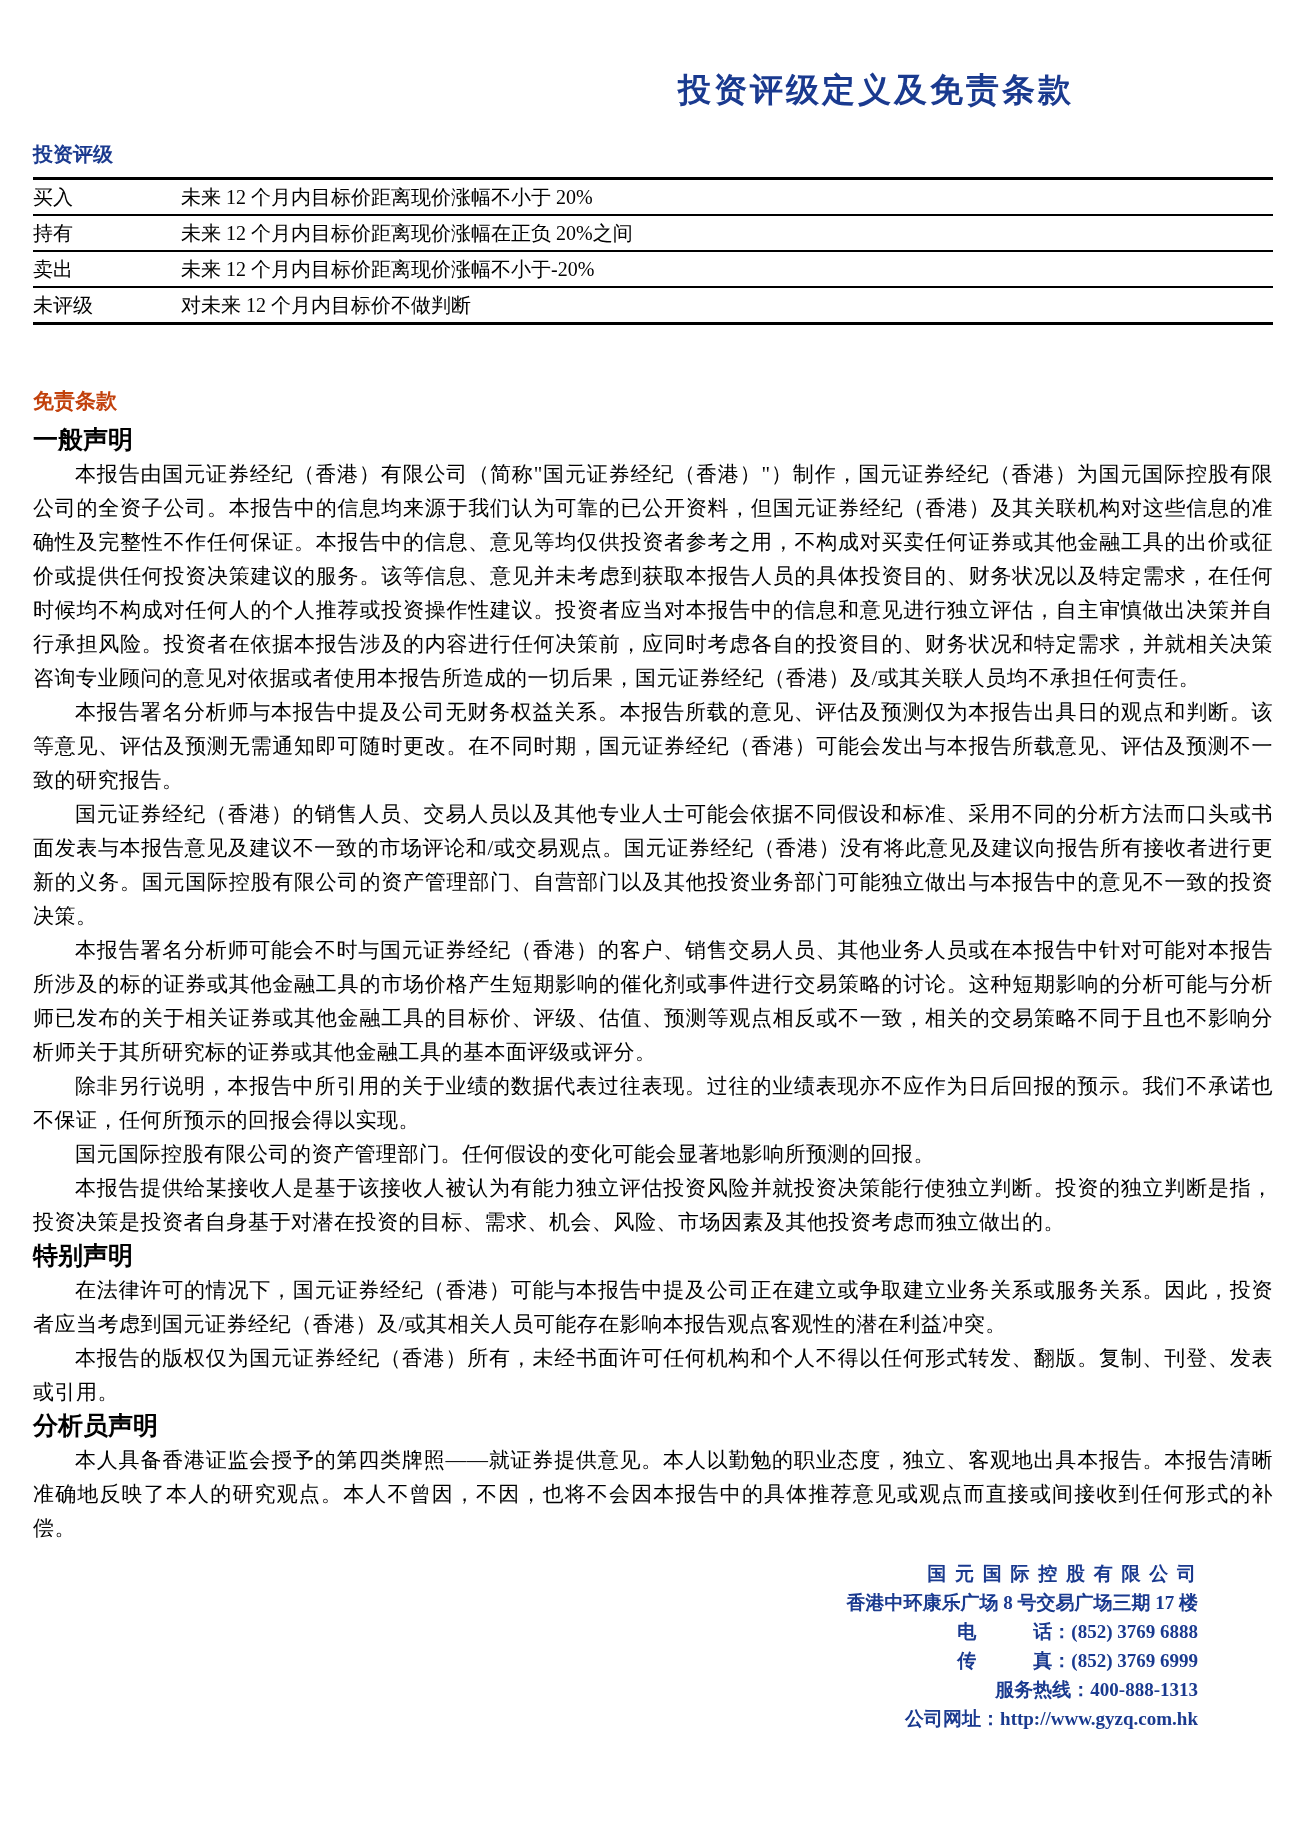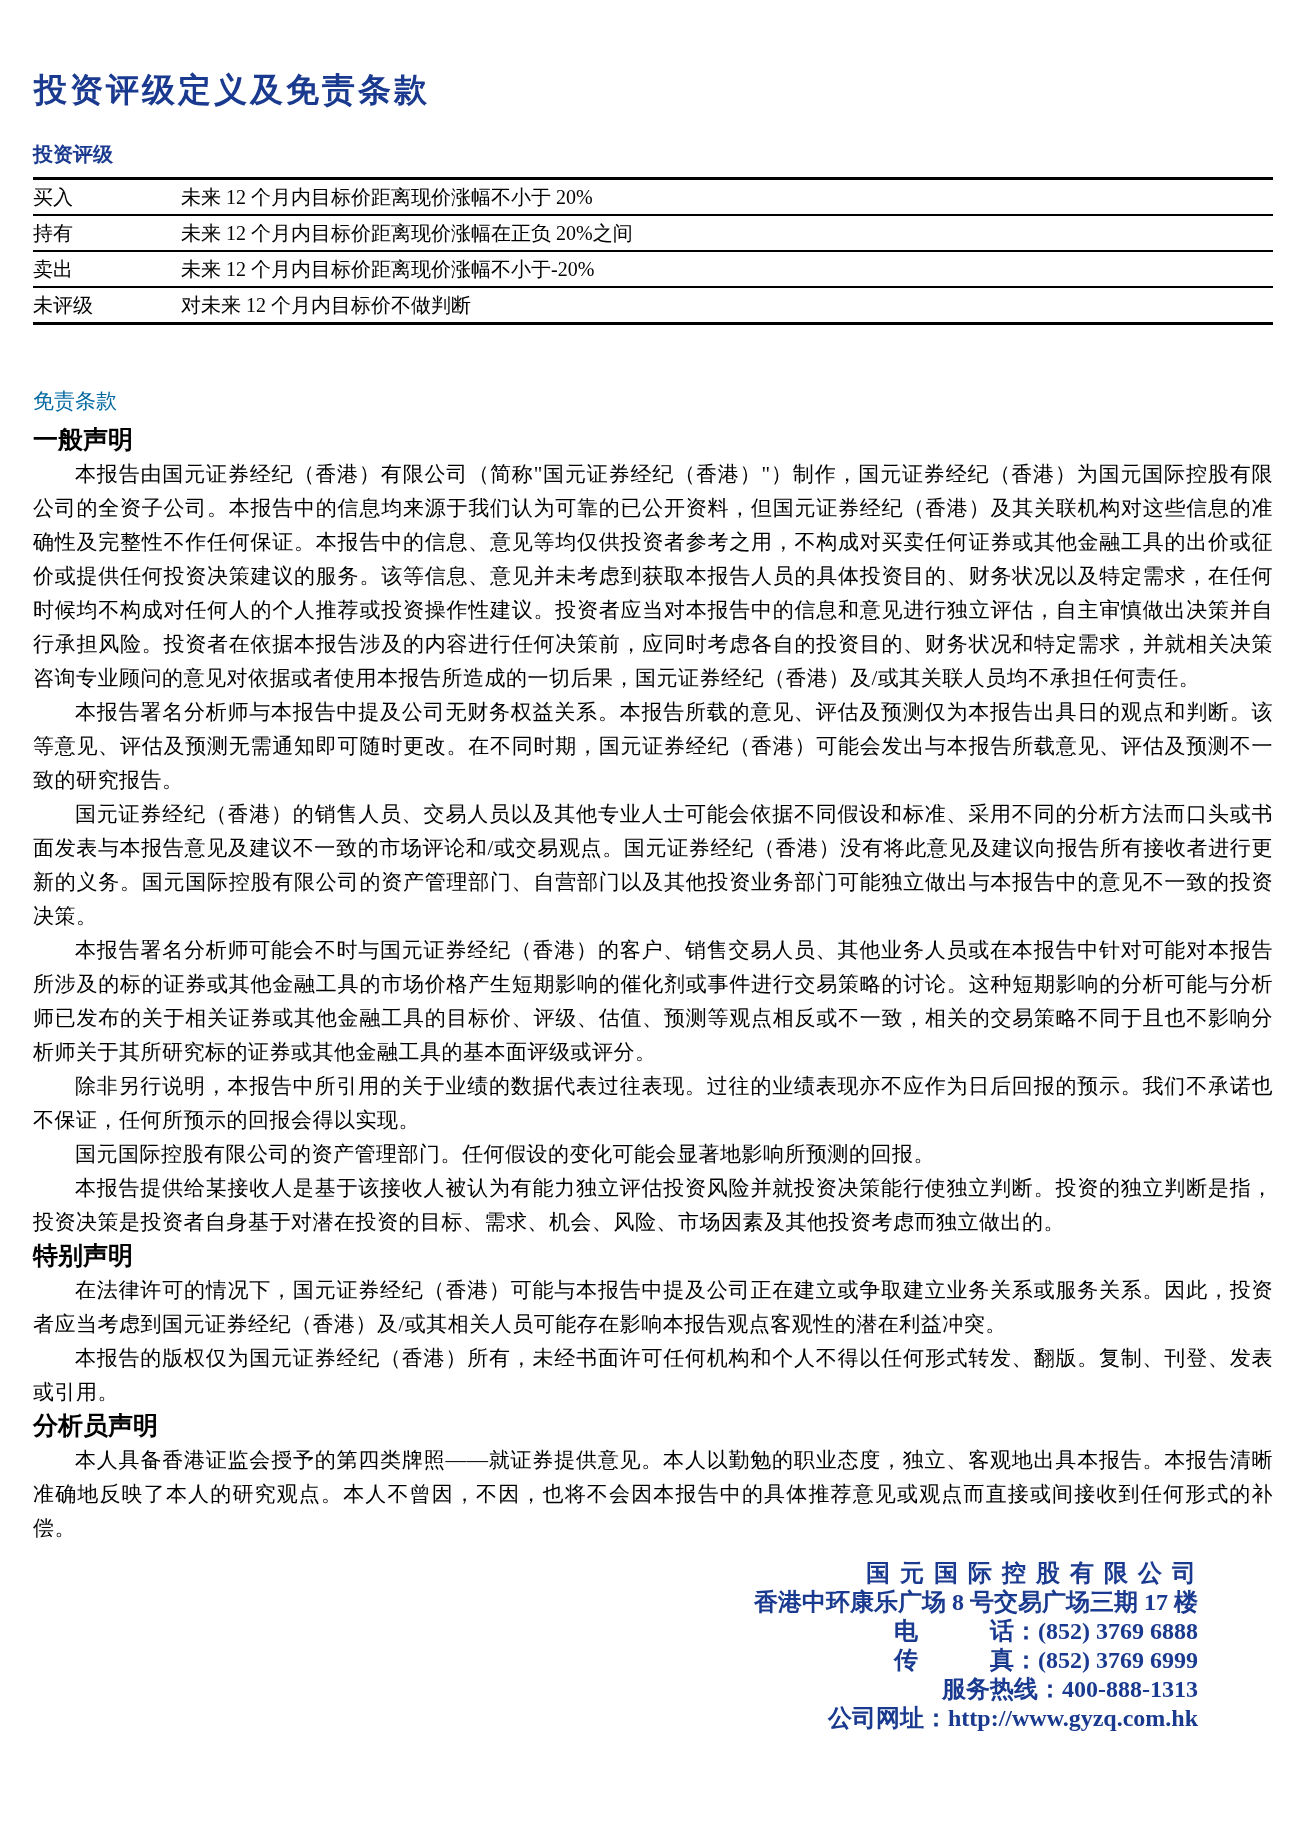--- a/index.html
+++ b/index.html
@@ -15,21 +15,21 @@
     color: #000000;
   }
   .doc {
     width: 1306px;
     height: 1847px;
     background: #ffffff;
   }
   .title {
     margin: 70px 0 0 34px;
     width: 1040px;
-    text-align: left;
+    text-align: right;
     font-size: 33px;
     line-height: 40px;
     font-weight: bold;
     color: #1a3a8f;
     letter-spacing: 3px;
   }
   .content {
     padding: 0 33px;
   }
   .table-caption {
@@ -54,22 +54,22 @@
     border-top: 2px solid #000;
   }
   table.rating-table tr:first-child td {
     border-top: none;
   }
   td.c1 { width: 148px; }
   .sec {
     margin-top: 64px;
     font-size: 21px;
     line-height: 24px;
-    font-weight: normal;
-    color: #0369a1;
+    font-weight: bold;
+    color: #c2410c;
   }
   .sub {
     margin-top: 10px;
     font-size: 25px;
     line-height: 34px;
     font-weight: bold;
     color: #000000;
   }
   .sub.tight { margin-top: 0; }
   p.body-par {
@@ -79,21 +79,21 @@
     text-align: justify;
     text-indent: 2em;
     letter-spacing: 0.5px;
   }
   .footer {
     margin-top: 14px;
     padding-right: 75px;
     text-align: right;
     color: #1a3a8f;
     font-weight: bold;
-    font-size: 24px;
+    font-size: 19px;
     line-height: 29px;
   }
   .footer .co-name {
     letter-spacing: 2px;
   }
   .footer .website { cursor: pointer; }
 </style>
 </head>
 <body>
 

